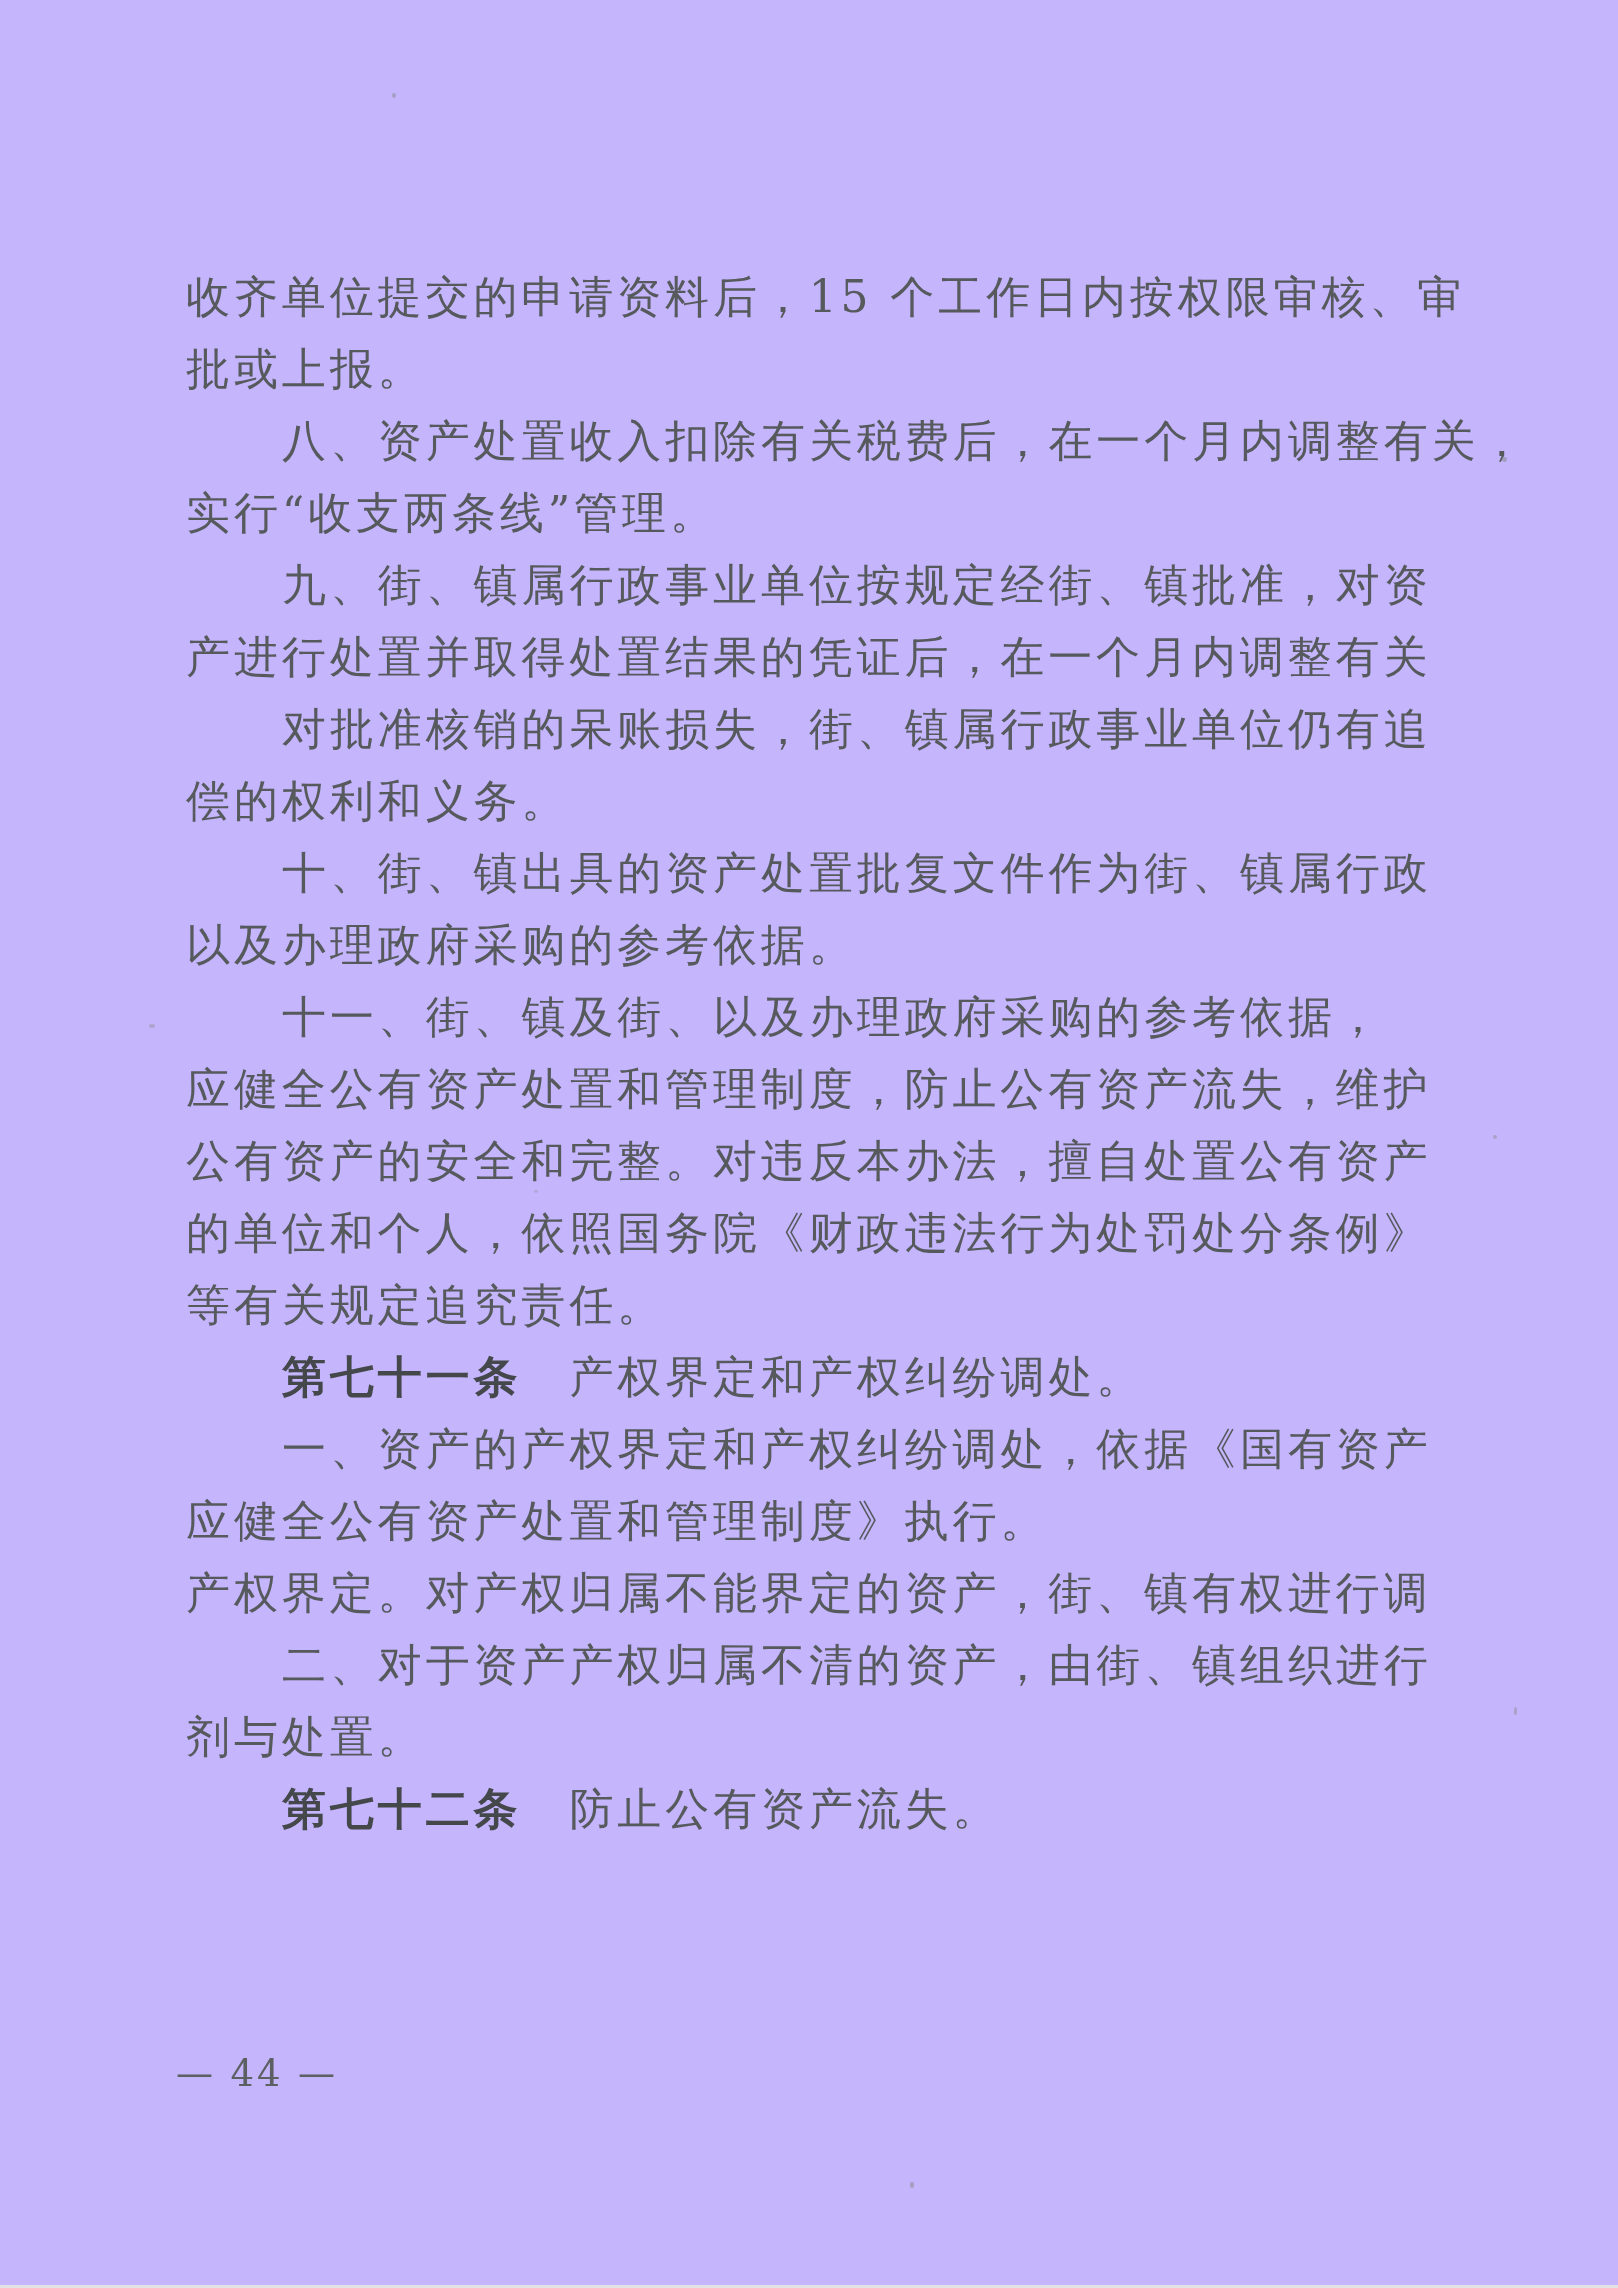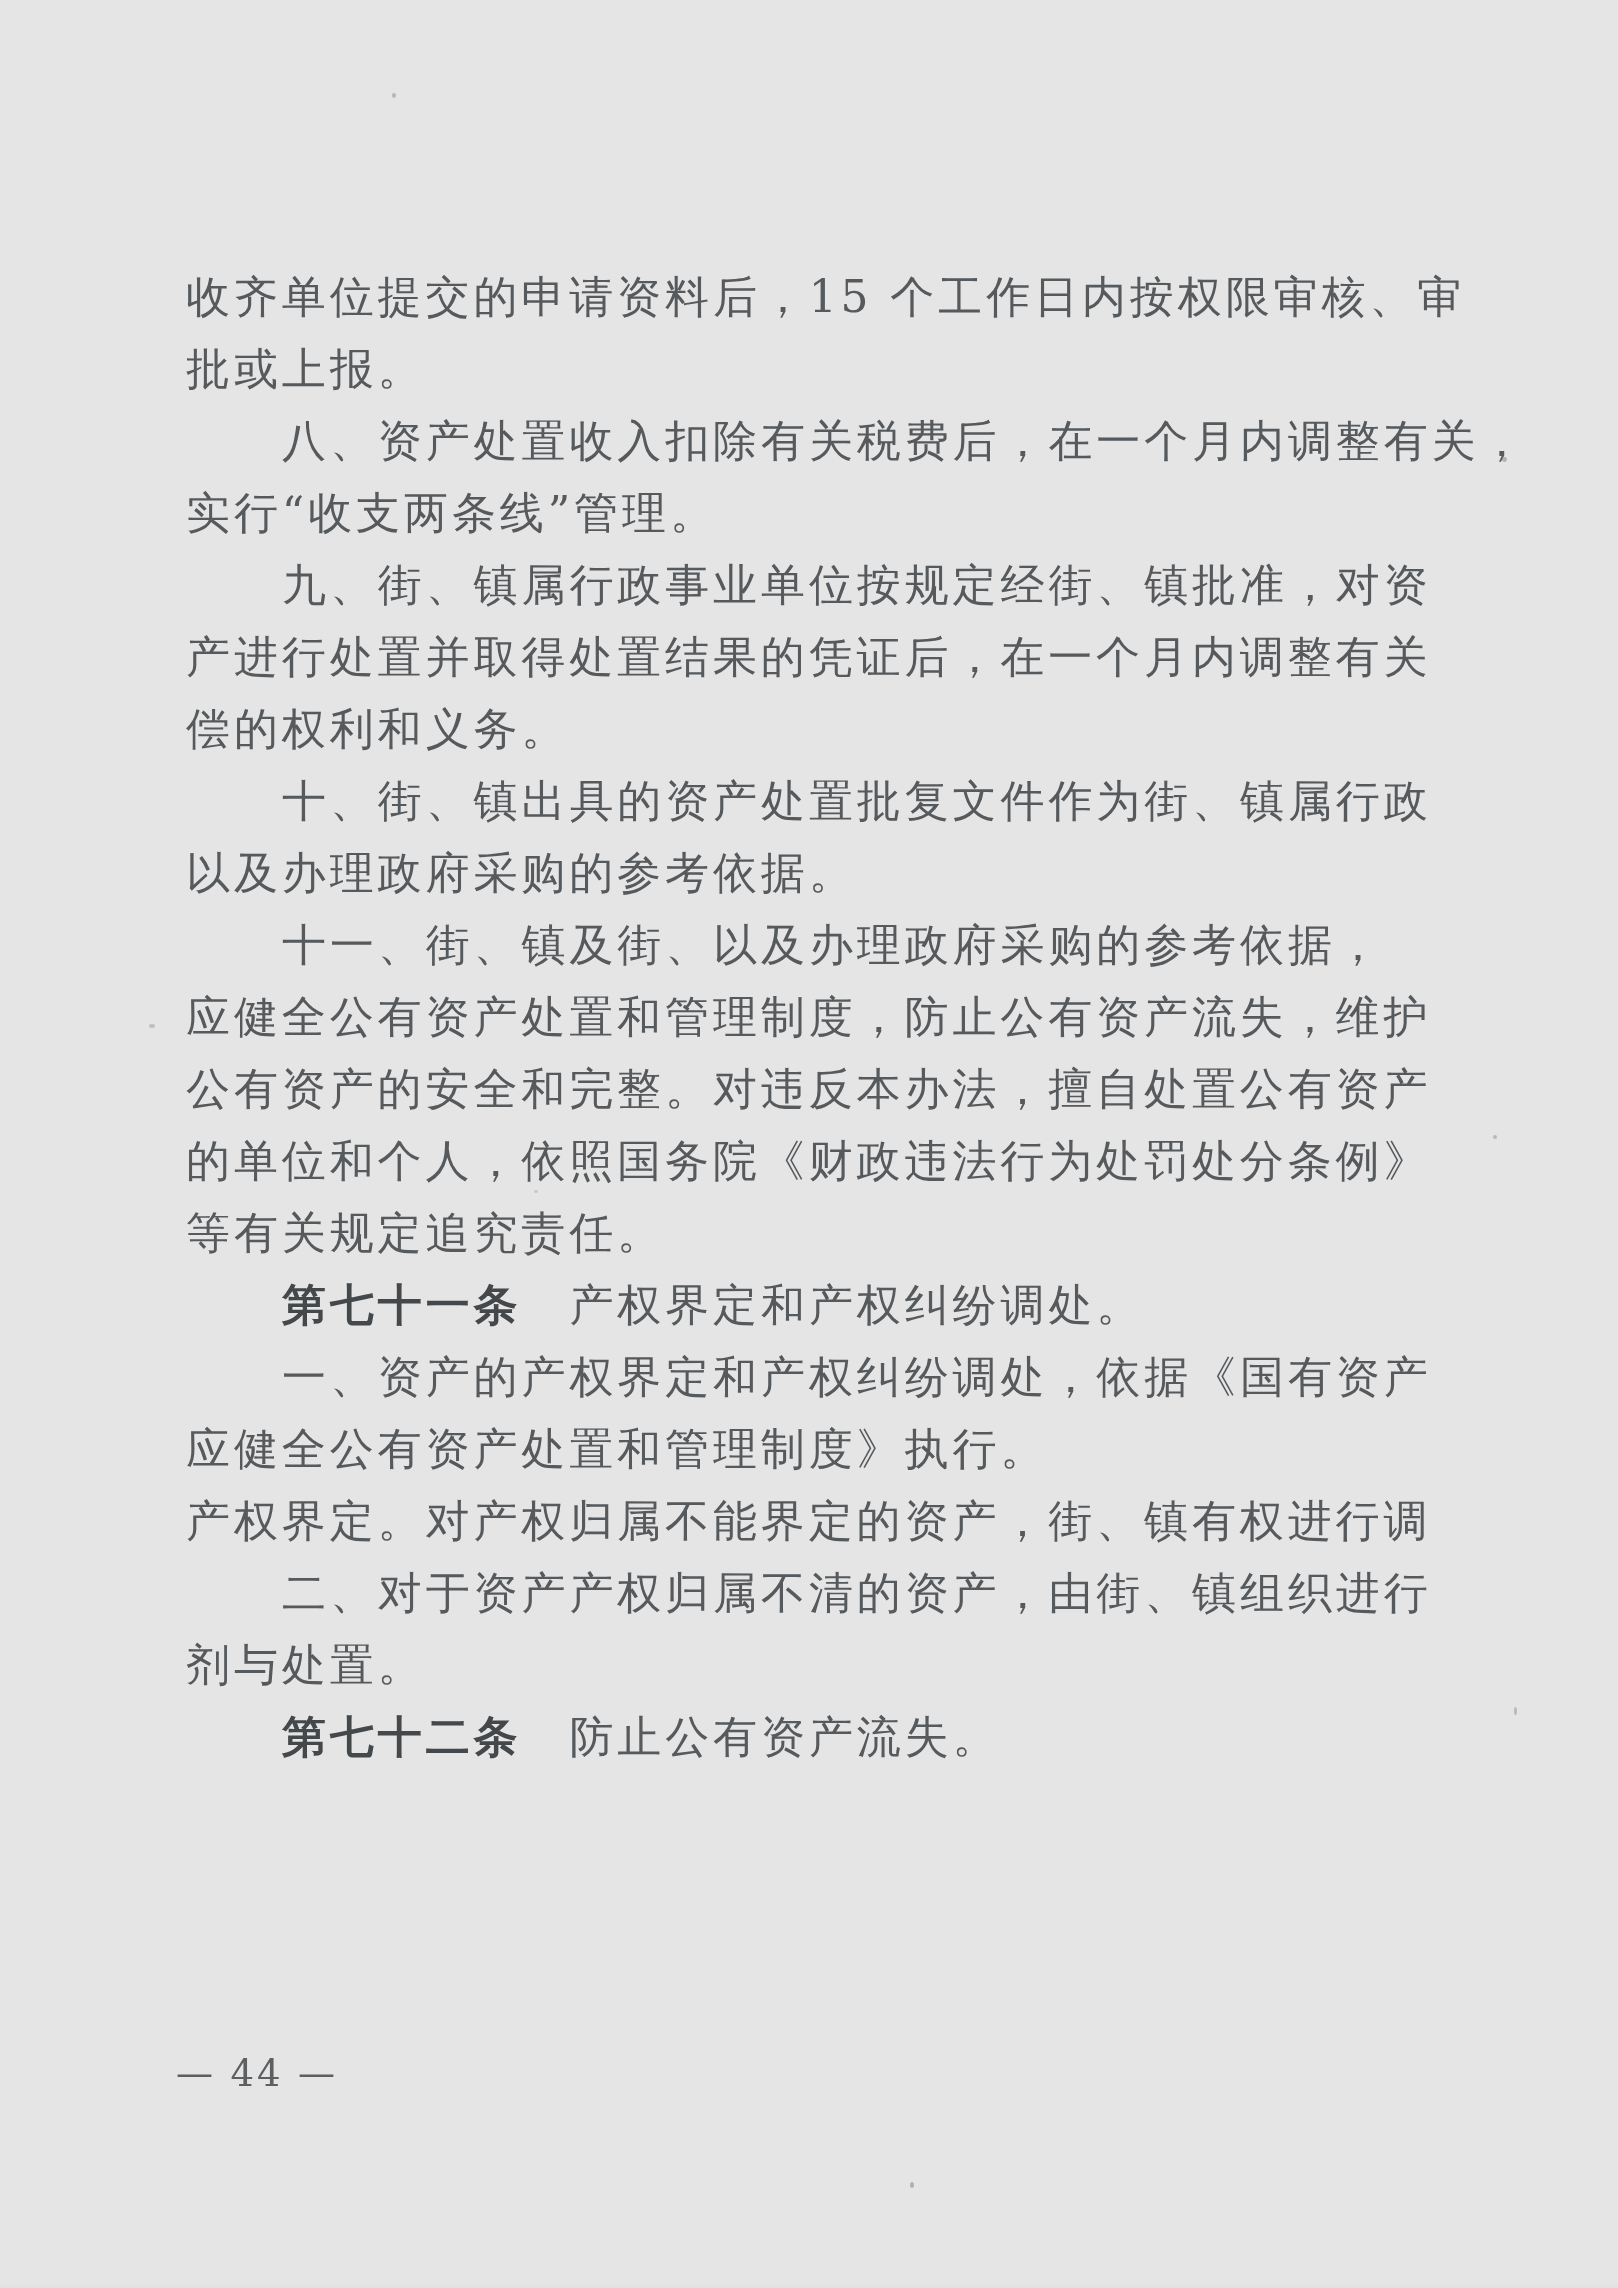--- a/index.html
+++ b/index.html
@@ -10,21 +10,21 @@
     width: 1618px;
     height: 2289px;
     position: relative;
     background: #ffffff;
     font-family: "DejaVu Serif", "Liberation Serif", serif;
     overflow: hidden;
   }
   .page {
     position: absolute;
     inset: 0;
-    background: #e5e5e5;
+    background: #c4b5fd;
   }
   .text-block {
     position: absolute;
     left: 186px;
     top: 261px;
     width: 1284px;
   }
   .line {
     height: 72px;
     line-height: 72px;
@@ -76,20 +76,21 @@
 
 <div class="page">
 
   <main class="text-block" id="text-block">
       <div class="line"><span>收齐单位提交的申请资料后，15 个工作日内按权限审核、审</span></div>
       <div class="line"><span>批或上报。</span></div>
       <div class="line indent"><span>八、资产处置收入扣除有关税费后，在一个月内调整有关，</span></div>
       <div class="line"><span>实行“收支两条线”管理。</span></div>
       <div class="line indent"><span>九、街、镇属行政事业单位按规定经街、镇批准，对资</span></div>
       <div class="line"><span>产进行处置并取得处置结果的凭证后，在一个月内调整有关</span></div>
+      <div class="line indent"><span>对批准核销的呆账损失，街、镇属行政事业单位仍有追</span></div>
       <div class="line"><span>偿的权利和义务。</span></div>
       <div class="line indent"><span>十、街、镇出具的资产处置批复文件作为街、镇属行政</span></div>
       <div class="line"><span>以及办理政府采购的参考依据。</span></div>
       <div class="line indent"><span>十一、街、镇及街、以及办理政府采购的参考依据，</span></div>
       <div class="line"><span>应健全公有资产处置和管理制度，防止公有资产流失，维护</span></div>
       <div class="line"><span>公有资产的安全和完整。对违反本办法，擅自处置公有资产</span></div>
       <div class="line"><span>的单位和个人，依照国务院《财政违法行为处罚处分条例》</span></div>
       <div class="line"><span>等有关规定追究责任。</span></div>
       <div class="line indent"><span class="lead-bold">第七十一条</span><span>　产权界定和产权纠纷调处。</span></div>
       <div class="line indent"><span>一、资产的产权界定和产权纠纷调处，依据《国有资产</span></div>

